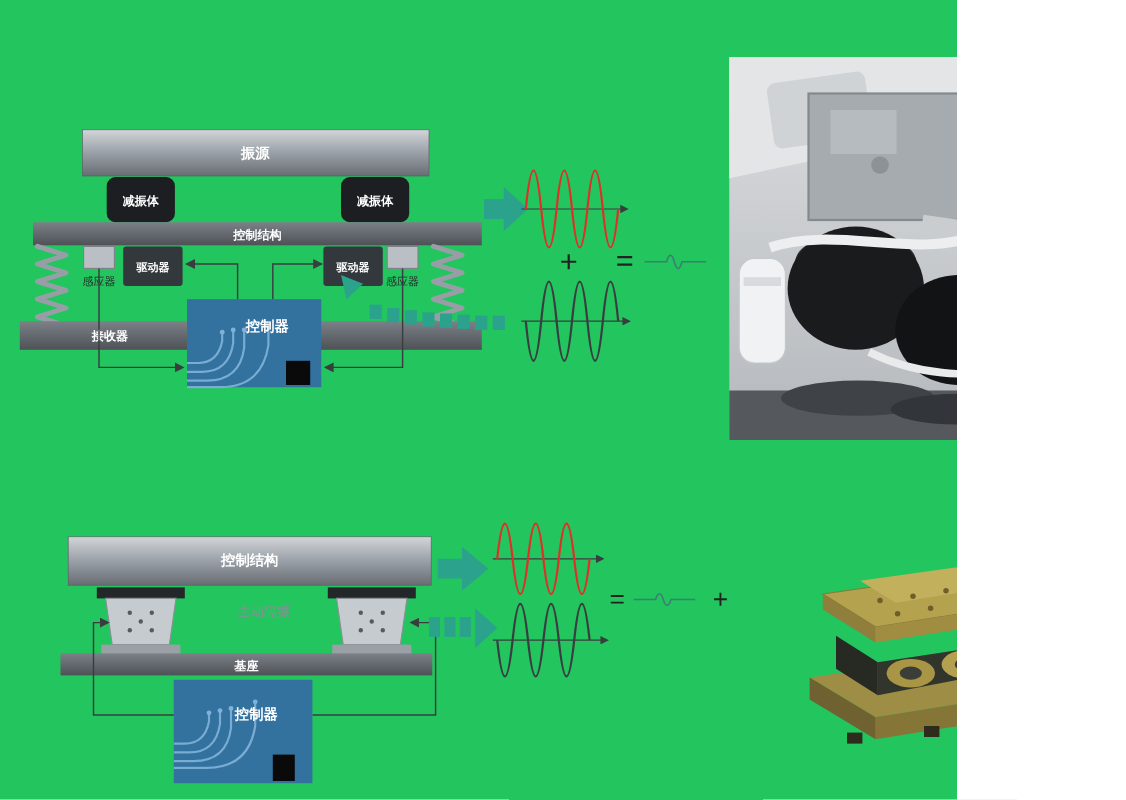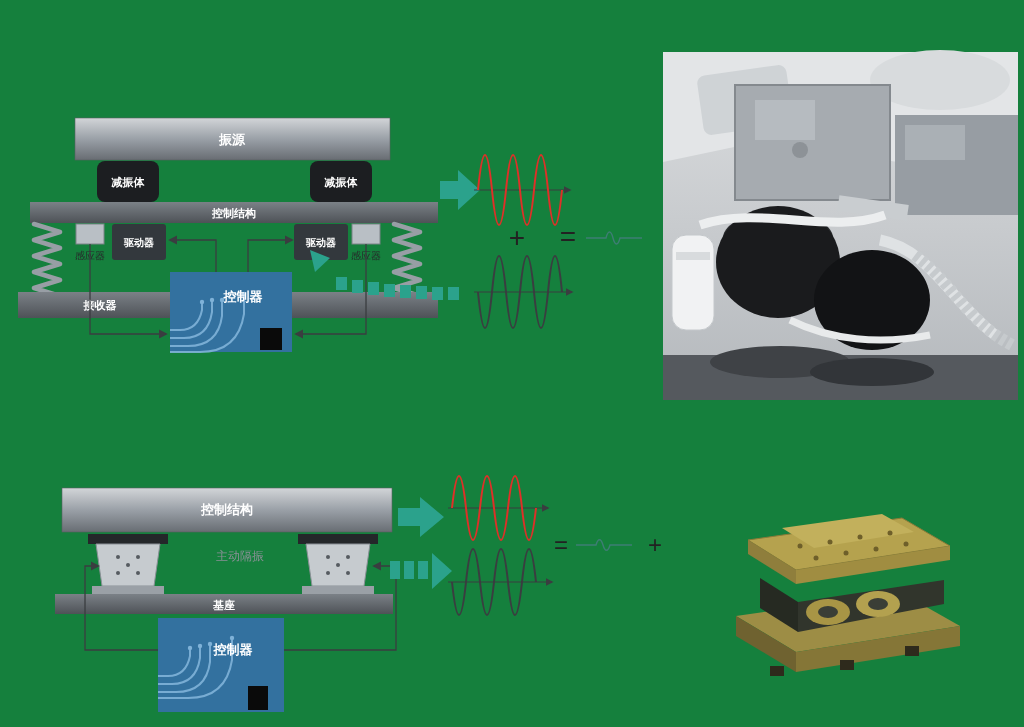--- a/index.html
+++ b/index.html
@@ -1,16 +1,16 @@
 <!DOCTYPE html>
 <html><head>
 <meta charset="utf-8">
 <style>
   html,body{margin:0;padding:0;background:#ffffff;}
-  .canvas{position:relative;width:1024px;height:727px;background:#15803d;overflow:hidden;text-align:center;}
+  .canvas{position:relative;width:870px;height:727px;background:#22c55e;overflow:hidden;text-align:center;}
   svg{display:block;}
   text{font-family:"Liberation Sans","DejaVu Sans",sans-serif;text-anchor:middle;}
   .tw13{fill:#ffffff;font-size:13px;font-weight:bold;}
   .tw11{fill:#ffffff;font-size:11px;font-weight:bold;}
   .tw10{fill:#ffffff;font-size:10px;font-weight:bold;}
   .td10{fill:#26282a;font-size:10px;}
   .tg12{fill:#8a9096;font-size:12px;}
   .sym28{fill:#222222;font-size:28px;}
   .sym24{fill:#222222;font-size:24px;}
   .conn{stroke:#3a3d40;stroke-width:1.3;fill:none;}

